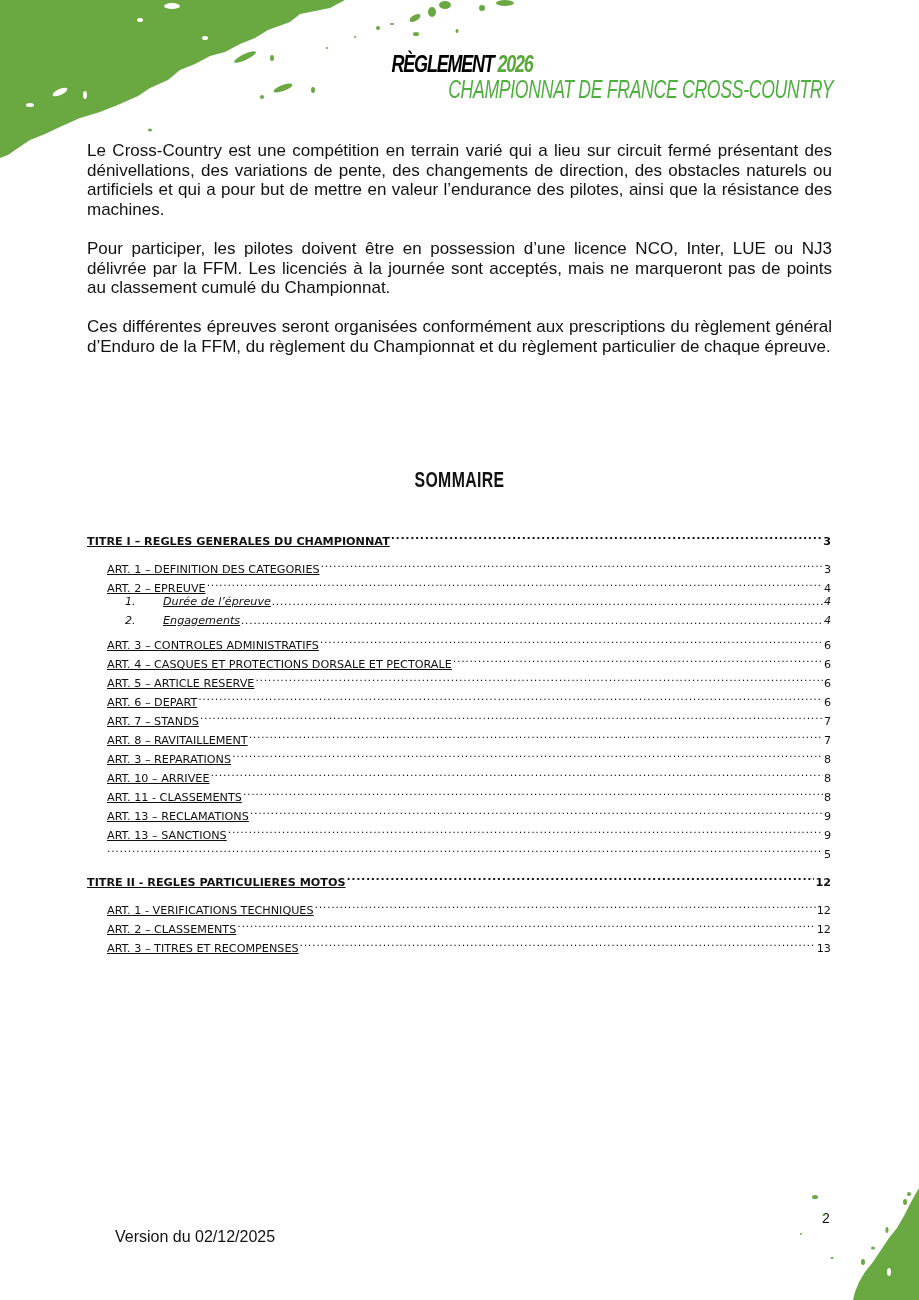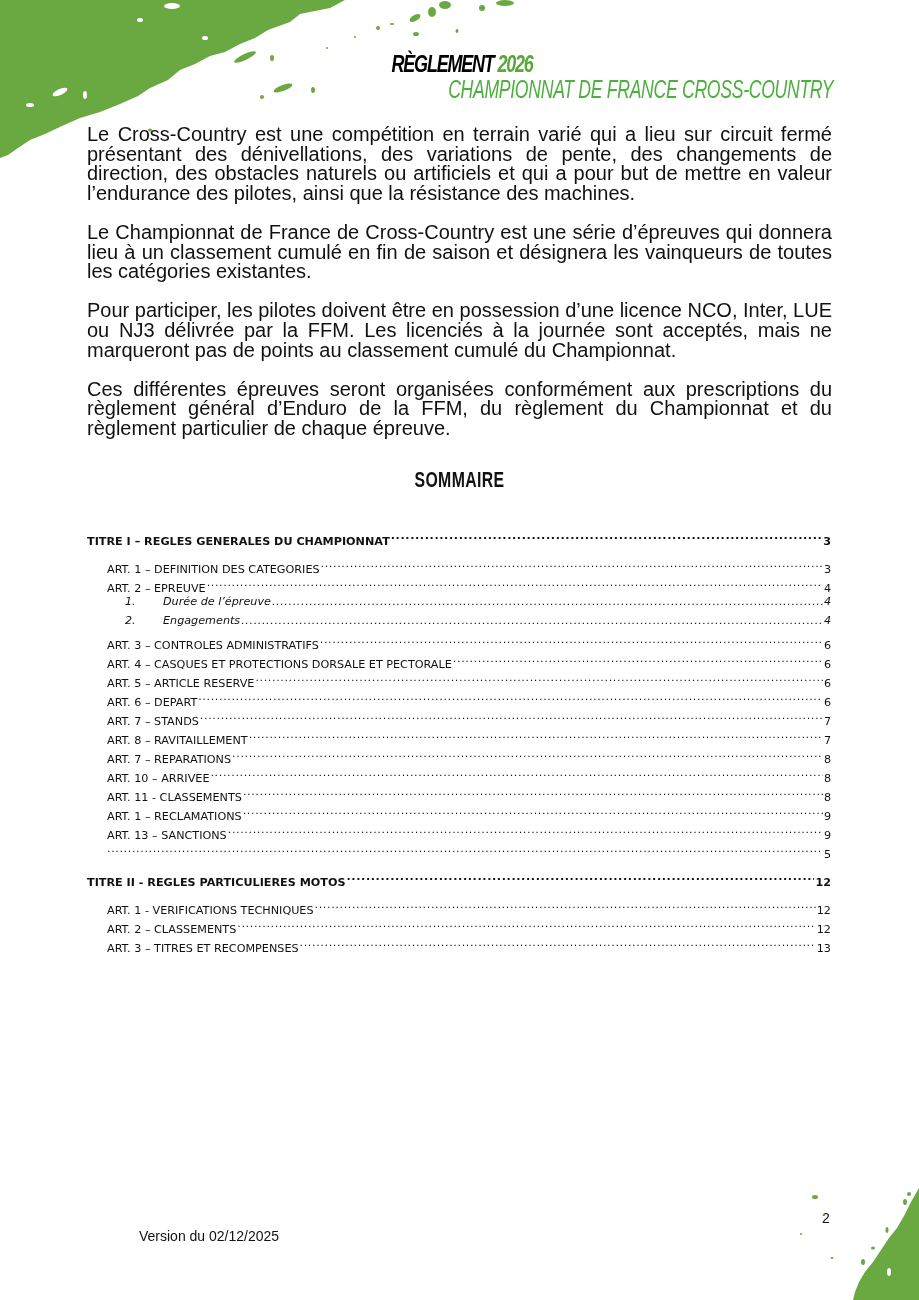--- a/index.html
+++ b/index.html
@@ -7,39 +7,39 @@
 
     .deco-top { position: absolute; left: 0; top: 0; width: 560px; height: 170px; }
     .deco-bottom { position: absolute; right: 0; bottom: 0; width: 150px; height: 120px; }
 
     .header-brand { position: absolute; right: 86px; top: 52px; text-align: left; }
     .brand-line1 { font-family: "Liberation Sans", sans-serif; font-weight: bold; font-style: italic; font-size: 23px; letter-spacing: -1.5px; line-height: 24px; transform: scaleX(0.78); transform-origin: right center; }
     .brand-reg { color: #000; }
     .brand-year { color: #5aa83a; }
     .brand-line2 { font-family: "Liberation Sans Narrow", "Liberation Sans", sans-serif; font-style: italic; font-size: 26px; color: #4caf3e; line-height: 26px; letter-spacing: -0.5px; transform: scaleX(0.68); transform-origin: right center; white-space: nowrap; font-weight: normal; }
 
-    .intro { position: absolute; left: 87px; top: 125px; width: 745px; font-family: "Liberation Sans", sans-serif; font-size: 20px; line-height: 19.6px; text-align: justify; }
+    .intro { position: absolute; left: 87px; top: 141px; width: 745px; font-family: "Liberation Sans", sans-serif; font-size: 17px; line-height: 19.6px; text-align: justify; }
     .intro p { margin: 0 0 19.6px 0; }
 
     .sommaire-title { position: absolute; left: 0; width: 919px; top: 467px; text-align: center; font-family: "Liberation Sans", sans-serif; font-weight: bold; font-size: 22px; letter-spacing: 0.5px; transform: scaleX(0.72); }
 
     .toc { position: absolute; left: 87px; top: 526px; width: 744px; font-family: "DejaVu Sans", sans-serif; font-size: 11.2px; color: #111; }
     .toc-row { display: flex; align-items: baseline; height: 19px; line-height: 19px; white-space: nowrap; }
-    .toc-row .label { flex: 0 0 auto; padding-right: 1px; }
+    .toc-row .label { flex: 0 0 auto; padding-right: 1px; text-decoration: underline; }
     .toc-row .leader { flex: 1 1 auto; overflow: hidden; height: 19px; position: relative; }
     .toc-row .leader::after { content: "........................................................................................................................................................................................................................................................"; position: absolute; left: 0; top: 0; letter-spacing: 0.6px; }
     .toc-row .page { flex: 0 0 auto; padding-left: 1px; }
     .toc-row.titre { font-weight: bold; height: 19px; }
     .toc-row.titre.gap-after { margin-bottom: 9px; }
     .toc-row.art { padding-left: 20px; }
     .toc-row.sub { padding-left: 38px; font-style: italic; align-items: flex-end; }
     .toc-row.sub .num { display: inline-block; width: 38px; }
     .toc-row.gap-before { margin-top: 9px; justify-content: flex-end; }
 
-    .footer-version { position: absolute; left: 115px; top: 1228px; font-family: "Liberation Sans", sans-serif; font-size: 14px; margin-left: 24px; }
+    .footer-version { position: absolute; left: 115px; top: 1228px; font-family: "Liberation Sans", sans-serif; font-size: 16px; }
     .footer-page { position: absolute; left: 822px; top: 1210px; font-family: "Liberation Sans", sans-serif; font-size: 14px; }
   </style>
 </head>
 <body>
 
 <svg class="deco-top" viewBox="0 0 560 170" xmlns="http://www.w3.org/2000/svg">
   <path d="M0,0 L345,0 L330,8 L300,14 L290,22 L268,30 L255,38 L240,44 L225,52 L210,56 L195,64 L180,70 L168,80 L150,88 L138,96 L120,104 L100,112 L80,118 L62,126 L45,134 L30,140 L18,148 L8,155 L0,158 Z" fill="#6aa842"></path>
   <ellipse cx="172" cy="6" rx="8" ry="3" fill="#ffffff"></ellipse>
   <ellipse cx="140" cy="20" rx="3" ry="2" fill="#ffffff"></ellipse>
   <ellipse cx="60" cy="92" rx="8" ry="3" fill="#ffffff" transform="rotate(-25 60 92)"></ellipse>
@@ -68,21 +68,20 @@
 <div class="header-brand">
   <div class="brand-line1">
     <span class="brand-reg">RÈGLEMENT</span>
     <span class="brand-year">2026</span>
   </div>
   <div class="brand-line2">CHAMPIONNAT DE FRANCE CROSS-COUNTRY</div>
 </div>
 
 <div class="intro">
   <p>Le Cross-Country est une compétition en terrain varié qui a lieu sur circuit fermé présentant des dénivellations, des variations de pente, des changements de direction, des obstacles naturels ou artificiels et qui a pour but de mettre en valeur l’endurance des pilotes, ainsi que la résistance des machines.</p>
-  <p>Le Championnat de France de Cross-Country est une série d’épreuves qui donnera lieu à un classement cumulé en fin de saison et désignera les vainqueurs de toutes les catégories existantes.</p>
   <p>Pour participer, les pilotes doivent être en possession d’une licence NCO, Inter, LUE ou NJ3 délivrée par la FFM. Les licenciés à la journée sont acceptés, mais ne marqueront pas de points au classement cumulé du Championnat.</p>
   <p>Ces différentes épreuves seront organisées conformément aux prescriptions du règlement général d’Enduro de la FFM, du règlement du Championnat et du règlement particulier de chaque épreuve.</p>
 </div>
 
 <div class="sommaire-title">SOMMAIRE</div>
 
 <div class="toc">
   <div class="toc-row titre gap-after">
     <span class="label">TITRE I – REGLES GENERALES DU CHAMPIONNAT</span>
     <span class="leader"></span>
@@ -132,36 +131,36 @@
     <span class="label">ART. 7 – STANDS</span>
     <span class="leader"></span>
     <span class="page">7</span>
   </div>
   <div class="toc-row art">
     <span class="label">ART. 8 – RAVITAILLEMENT</span>
     <span class="leader"></span>
     <span class="page">7</span>
   </div>
   <div class="toc-row art">
-    <span class="label">ART. 7 – REPARATIONS</span>
+    <span class="label">ART. 3 – REPARATIONS</span>
     <span class="leader"></span>
     <span class="page">8</span>
   </div>
   <div class="toc-row art">
     <span class="label">ART. 10 – ARRIVEE</span>
     <span class="leader"></span>
     <span class="page">8</span>
   </div>
   <div class="toc-row art">
     <span class="label">ART. 11 - CLASSEMENTS</span>
     <span class="leader"></span>
     <span class="page">8</span>
   </div>
   <div class="toc-row art">
-    <span class="label">ART. 1 – RECLAMATIONS</span>
+    <span class="label">ART. 13 – RECLAMATIONS</span>
     <span class="leader"></span>
     <span class="page">9</span>
   </div>
   <div class="toc-row art">
     <span class="label">ART. 13 – SANCTIONS</span>
     <span class="leader"></span>
     <span class="page">9</span>
   </div>
   <div class="toc-row art">
     <span class="leader"></span>

